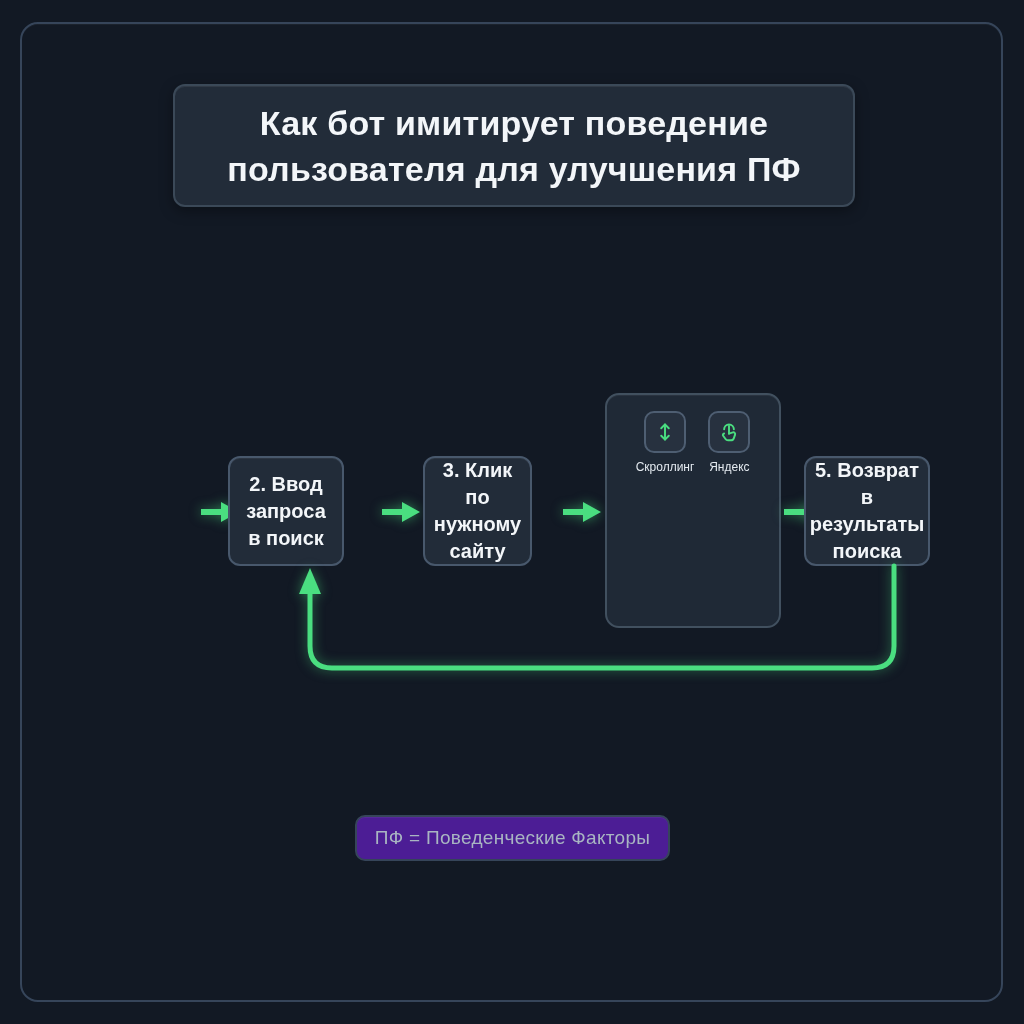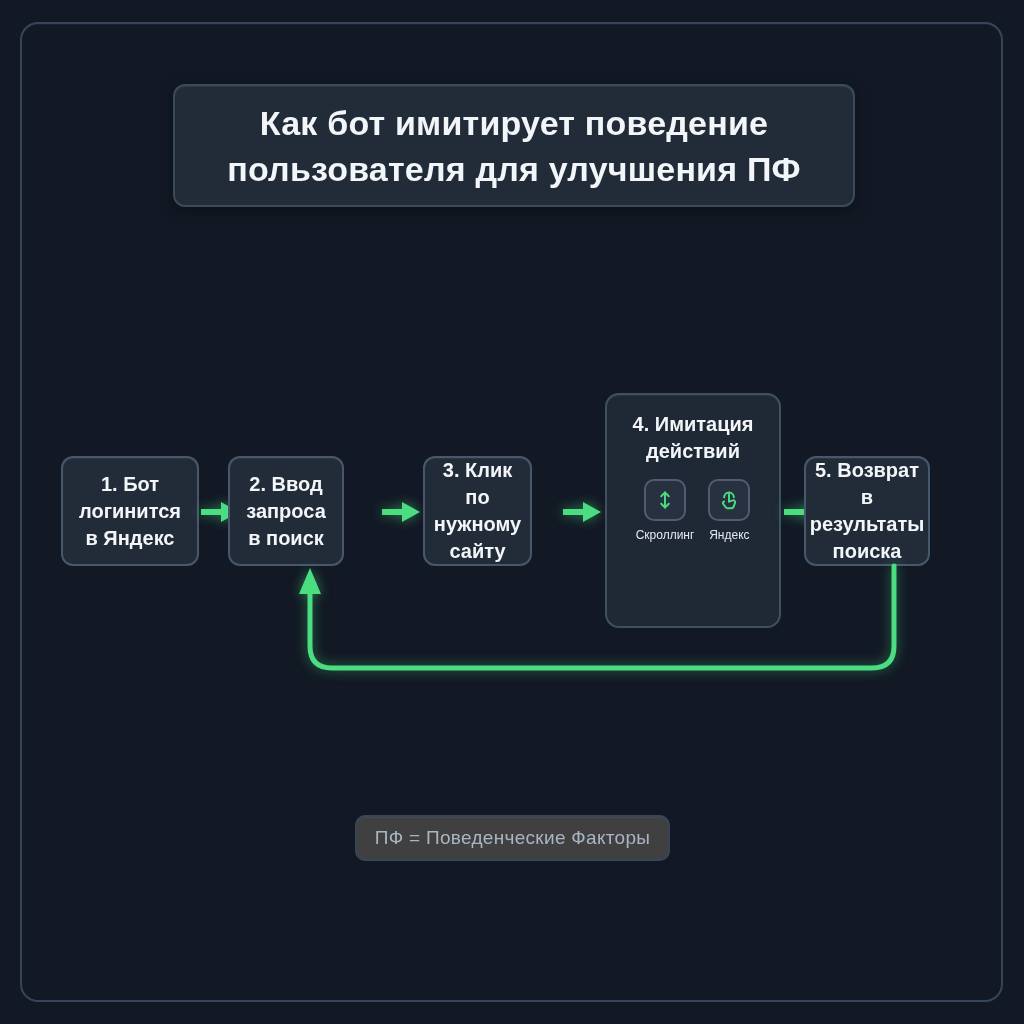--- a/index.html
+++ b/index.html
@@ -78,40 +78,37 @@
   }
   .action-label{
     color:var(--text-soft);font-size:12px;font-weight:400;margin-top:7px;white-space:nowrap;
   }
   .action-delay{margin-top:12px;}
   .flow-arrow{position:absolute;filter:drop-shadow(0 0 6px rgba(74,222,128,.55));}
   .loop-svg{position:absolute;left:280px;top:556px;filter:drop-shadow(0 0 6px rgba(74,222,128,.5));}
   .icon-green{stroke:var(--green);fill:none;stroke-width:1.8;stroke-linecap:round;stroke-linejoin:round;}
   .footer-card{
     position:absolute;left:355px;top:815px;width:315px;height:46px;
-    background:#404040;border:2px solid #36455a;border-radius:10px;
+    background:#4c1d95;border:2px solid #36455a;border-radius:10px;
     display:flex;align-items:center;justify-content:center;
     box-shadow:inset 0 1px 0 rgba(255,255,255,.05);
   }
   .footer-card span{color:var(--text-dim);font-size:19px;font-weight:400;letter-spacing:.3px;}
 </style>
 </head>
 <body>
 
 <div class="stage">
 
   <div class="outer-frame"></div>
 
   <div class="title-card">
     <h1>Как бот имитирует поведение пользователя для улучшения ПФ</h1>
   </div>
 
-  <div class="step-card step-1">
-    <div class="step-label">1. Бот логинится в Яндекс</div>
-  </div>
 
   <svg class="flow-arrow" style="left:200px;top:498px;" width="42" height="28" viewBox="0 0 40 28">
     <polygon points="0,11 20,11 20,4 38,14 20,24 20,17 0,17" fill="#4ade80"></polygon>
   </svg>
 
   <div class="step-card step-2">
     <div class="step-label">2. Ввод запроса в поиск</div>
   </div>
 
   <svg class="flow-arrow" style="left:381px;top:498px;" width="42" height="28" viewBox="0 0 40 28">
@@ -120,21 +117,20 @@
 
   <div class="step-card step-3">
     <div class="step-label">3. Клик по нужному сайту</div>
   </div>
 
   <svg class="flow-arrow" style="left:562px;top:498px;" width="42" height="28" viewBox="0 0 40 28">
     <polygon points="0,11 20,11 20,4 38,14 20,24 20,17 0,17" fill="#4ade80"></polygon>
   </svg>
 
   <div class="step-4">
-    <div class="step-label">4. Имитация действий</div>
     <div class="actions-row">
       <div class="action">
         <div class="tile">
           <svg width="26" height="26" viewBox="0 0 24 24">
             <g class="icon-green">
               <path d="M12 5 V 19"></path>
               <path d="M8.5 8.5 L 12 5 L 15.5 8.5"></path>
               <path d="M8.5 15.5 L 12 19 L 15.5 15.5"></path>
             </g>
           </svg>

